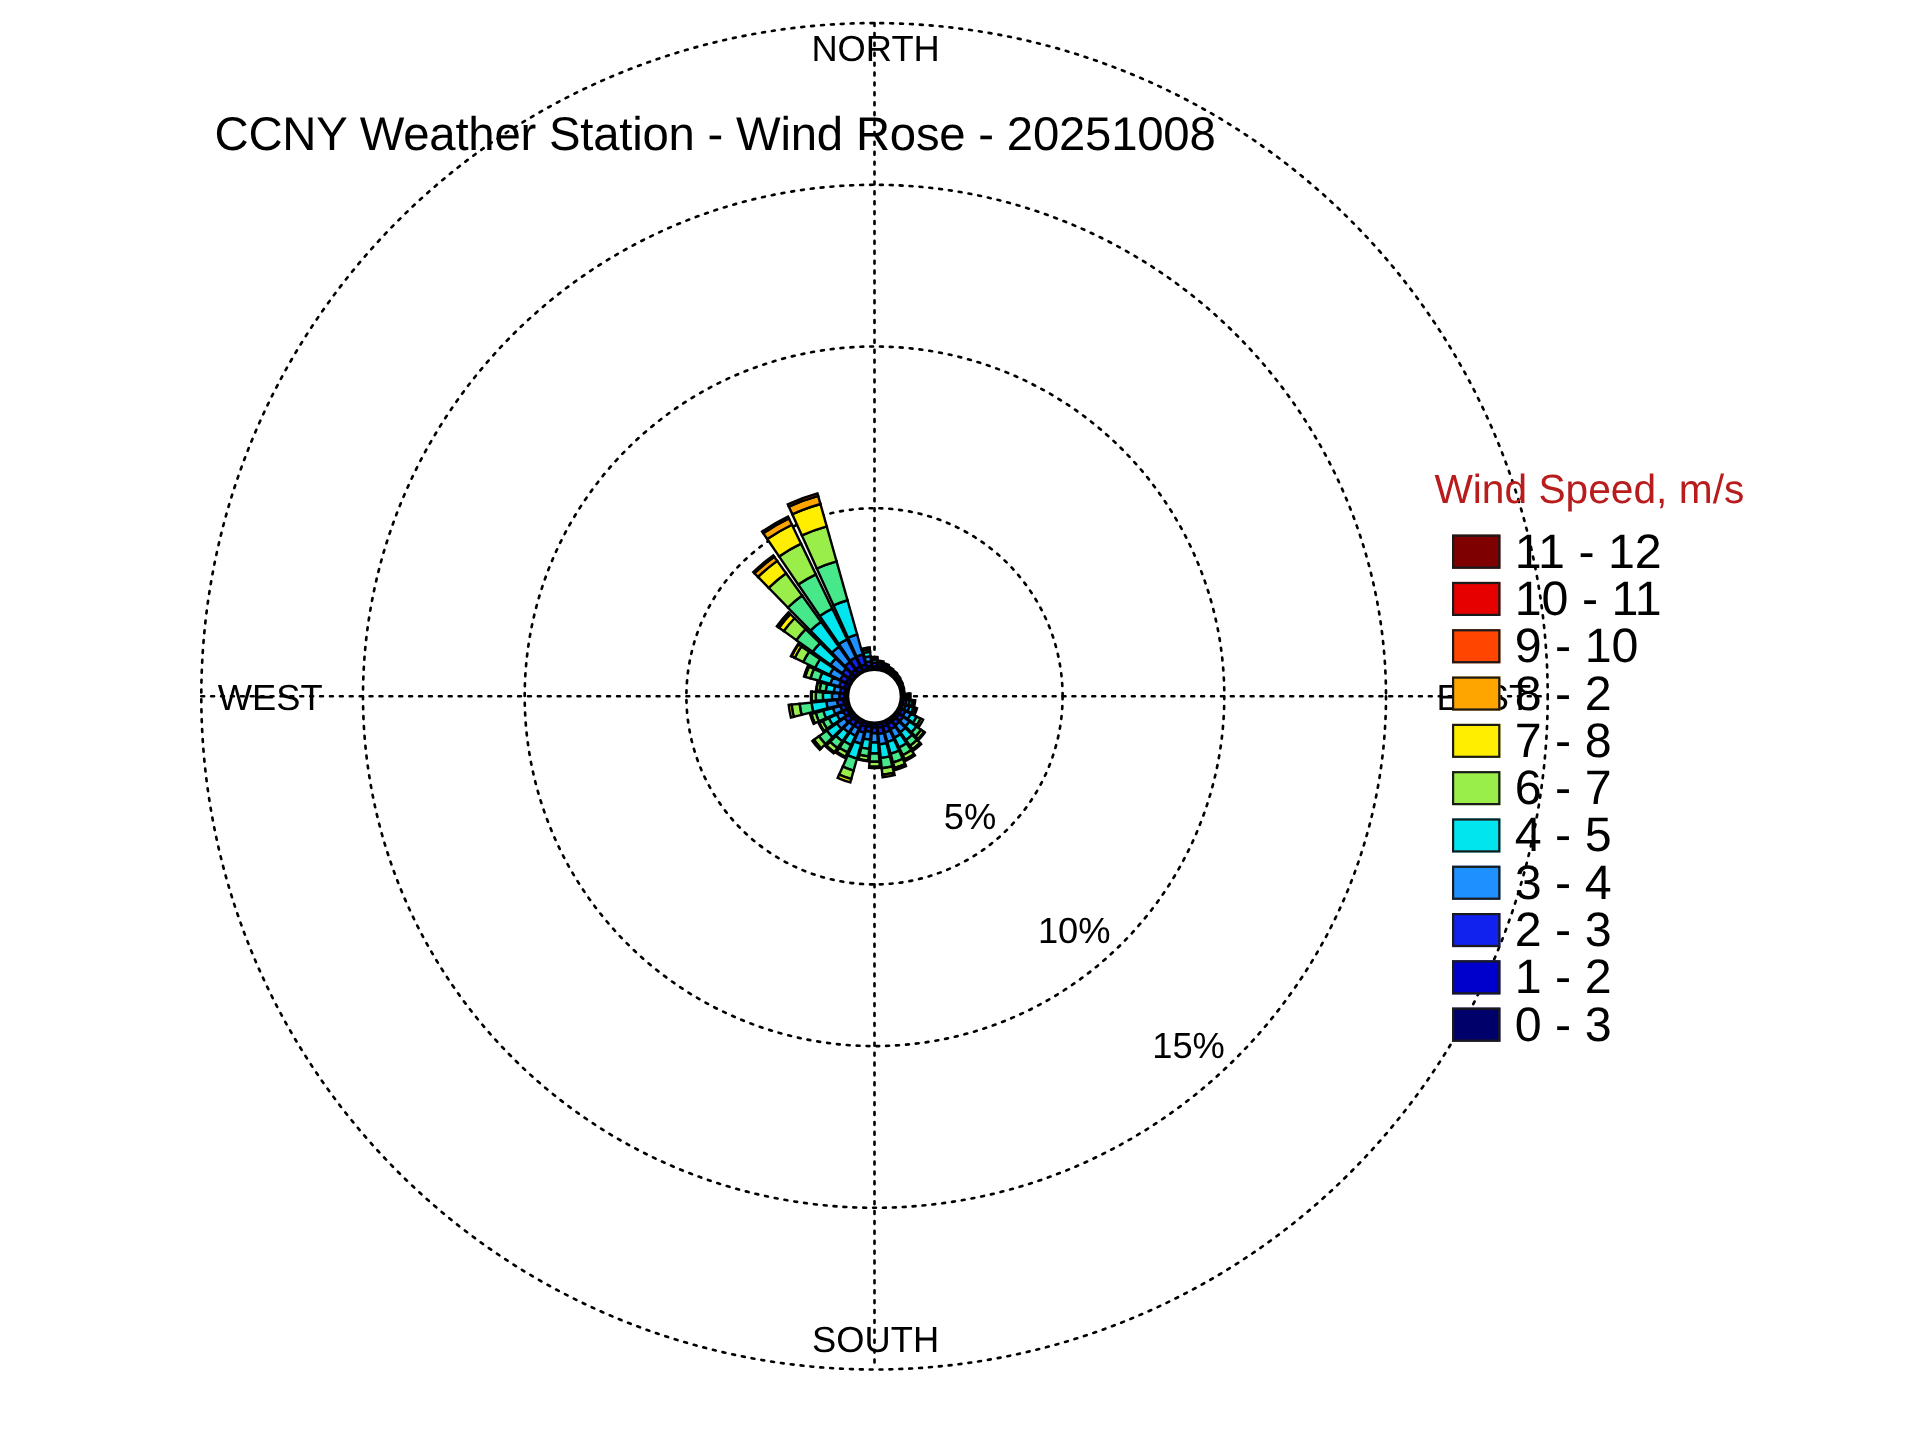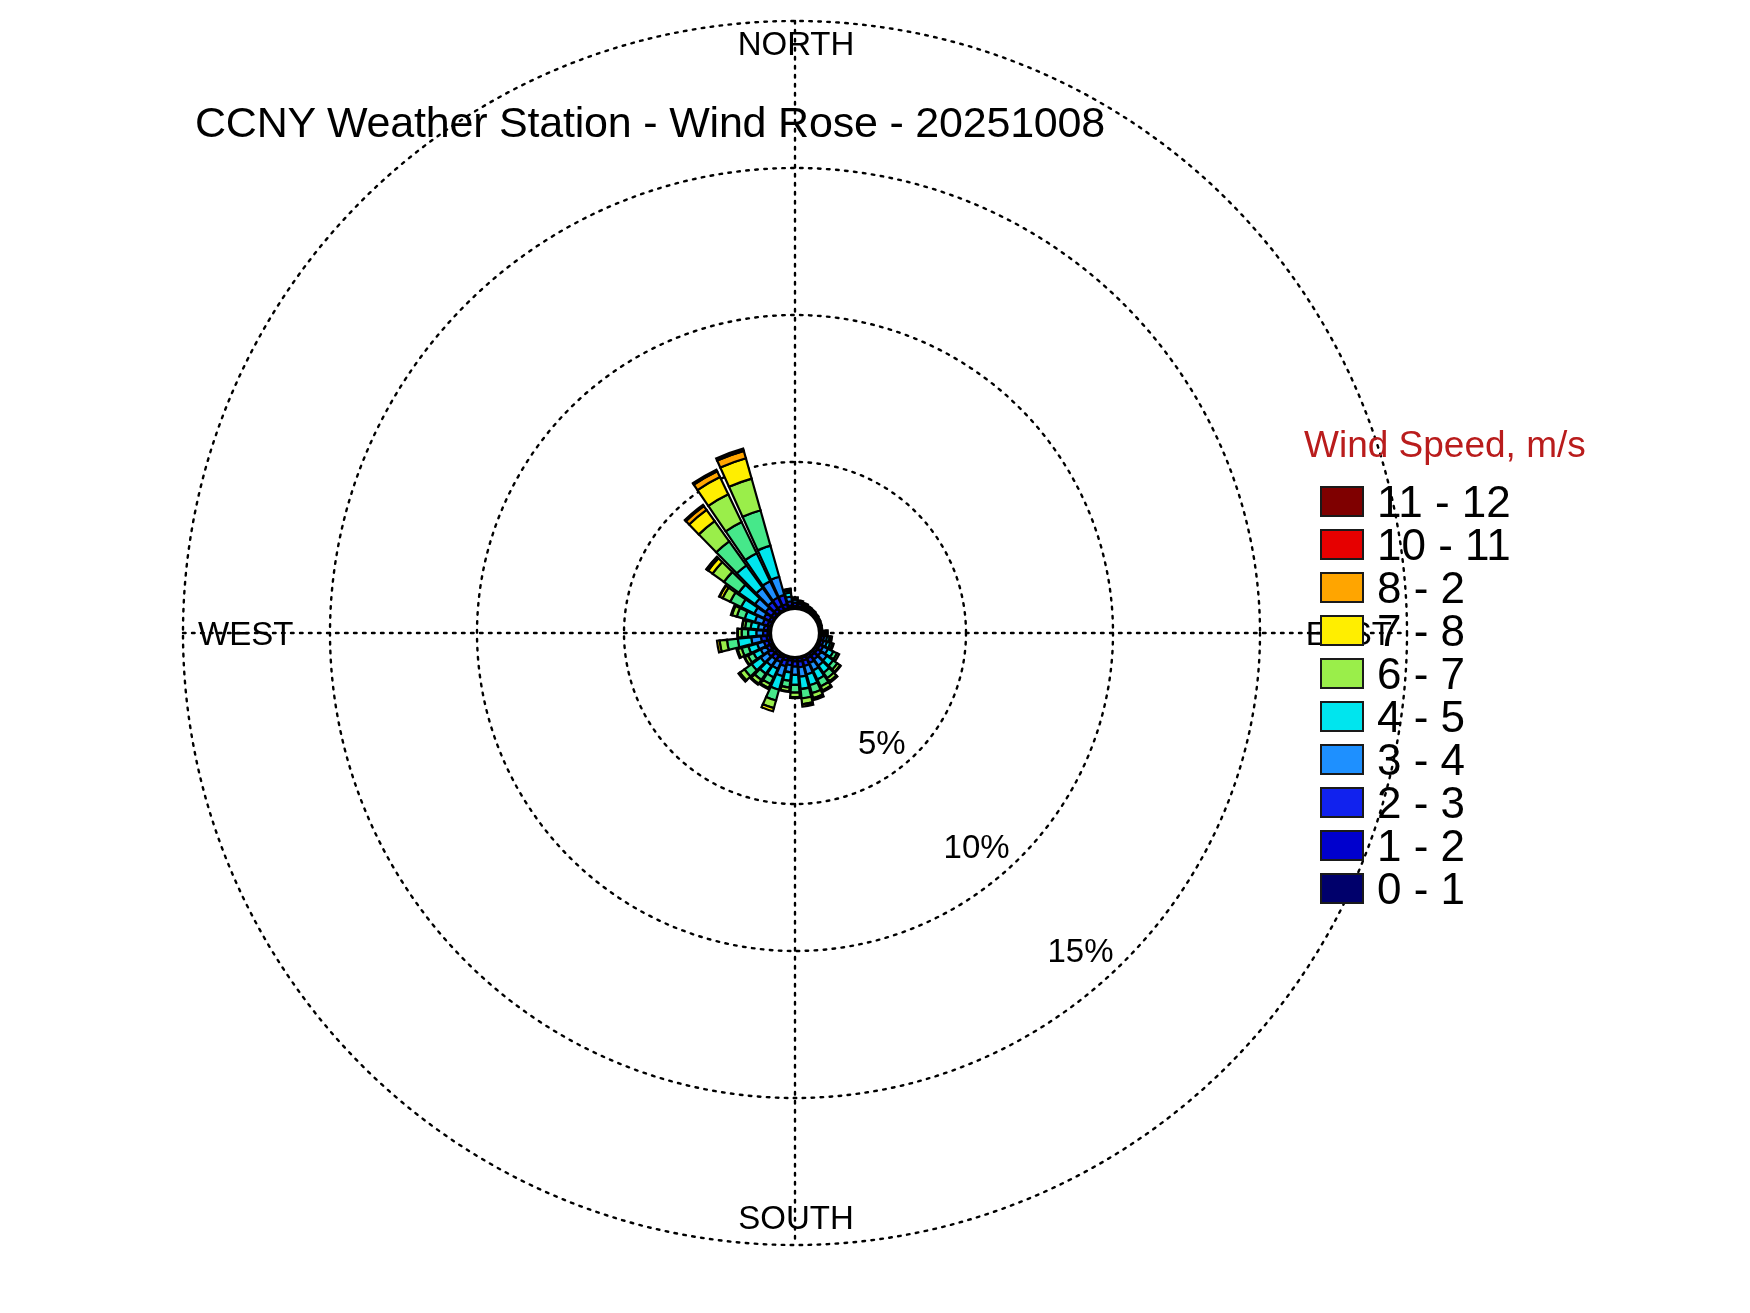--- a/index.html
+++ b/index.html
@@ -456,20 +456,24 @@
     <div class="legend-items" id="legend-items">
         <div class="legend-row">
           <div class="legend-swatch" style="background: rgb(127, 0, 0);"></div>
           <div class="legend-label">11 - 12</div>
         </div>
         <div class="legend-row">
           <div class="legend-swatch" style="background: rgb(230, 0, 0);"></div>
           <div class="legend-label">10 - 11</div>
         </div>
         <div class="legend-row">
+          <div class="legend-swatch" style="background: rgb(255, 69, 0);"></div>
+          <div class="legend-label">9 - 10</div>
+        </div>
+        <div class="legend-row">
           <div class="legend-swatch" style="background: rgb(255, 165, 0);"></div>
           <div class="legend-label">8 - 2</div>
         </div>
         <div class="legend-row">
           <div class="legend-swatch" style="background: rgb(255, 238, 0);"></div>
           <div class="legend-label">7 - 8</div>
         </div>
         <div class="legend-row">
           <div class="legend-swatch" style="background: rgb(154, 238, 74);"></div>
           <div class="legend-label">6 - 7</div>
@@ -485,18 +489,18 @@
         <div class="legend-row">
           <div class="legend-swatch" style="background: rgb(17, 34, 238);"></div>
           <div class="legend-label">2 - 3</div>
         </div>
         <div class="legend-row">
           <div class="legend-swatch" style="background: rgb(0, 0, 205);"></div>
           <div class="legend-label">1 - 2</div>
         </div>
         <div class="legend-row">
           <div class="legend-swatch" style="background: rgb(0, 0, 107);"></div>
-          <div class="legend-label">0 - 1</div>
+          <div class="legend-label">0 - 3</div>
         </div>
       </div>
   </div>
 
 </div>
 
 </body></html>

